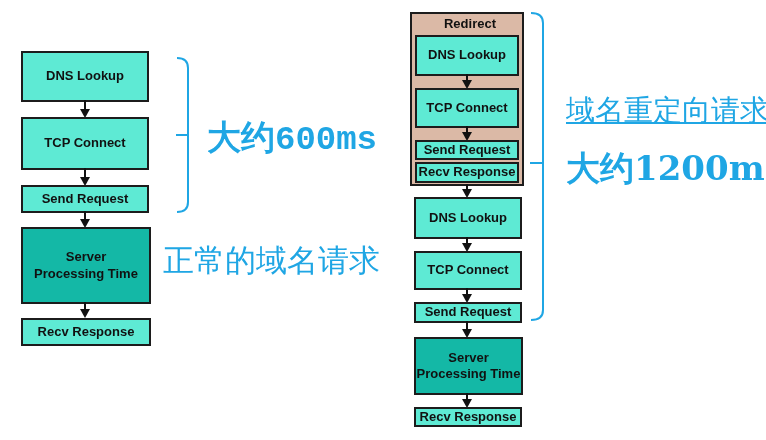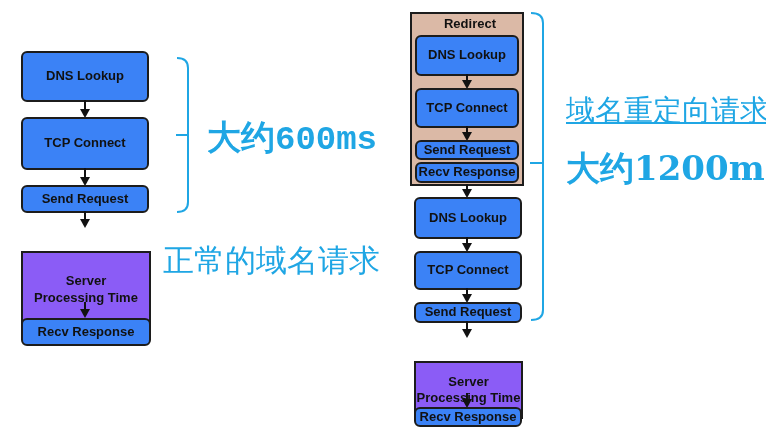--- a/index.html
+++ b/index.html
@@ -7,22 +7,22 @@
     width:766px;height:440px;position:relative;background:#ffffff;
     font-family:"Liberation Sans", sans-serif;overflow:hidden;
   }
   .node{
     position:absolute;box-sizing:border-box;
     border:2px solid #1c1c1c;
     display:flex;align-items:center;justify-content:center;
     font-weight:bold;font-size:13px;color:#111;
     text-align:center;white-space:pre-line;line-height:1.25;
   }
-  .blue{background:#3b82f6;border-radius:6px;}
-  .tan{background:#8b5cf6;margin-top:24px;}
+  .blue{background:#5eead4;}
+  .tan{background:#14b8a6;}
   .group{
     position:absolute;box-sizing:border-box;
     border:2px solid #1c1c1c;background:#dbb9a6;
   }
   .group-label{
     position:absolute;font-weight:bold;font-size:13px;color:#111;
     text-align:center;
   }
   .arrow{position:absolute;}
   .brace{position:absolute;}

